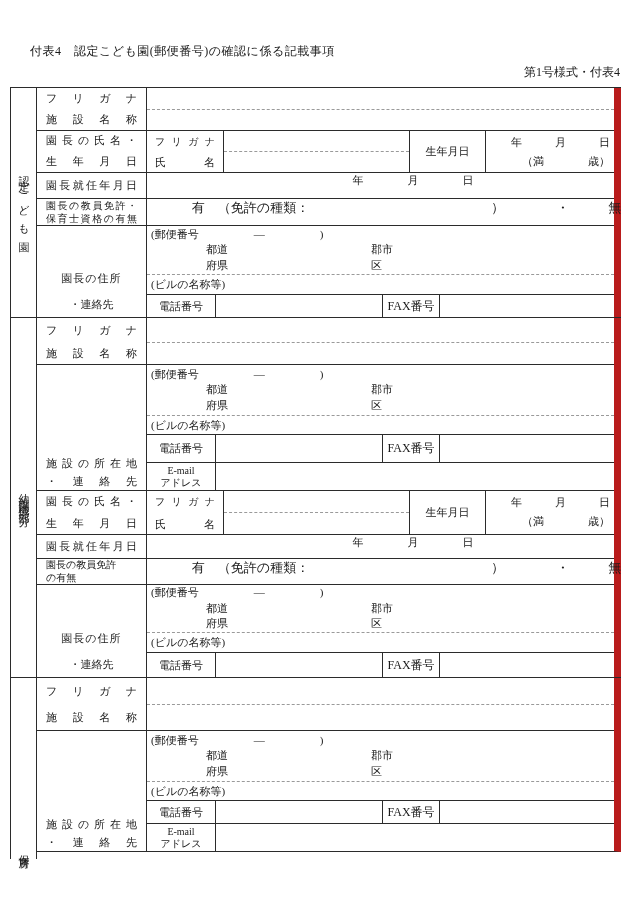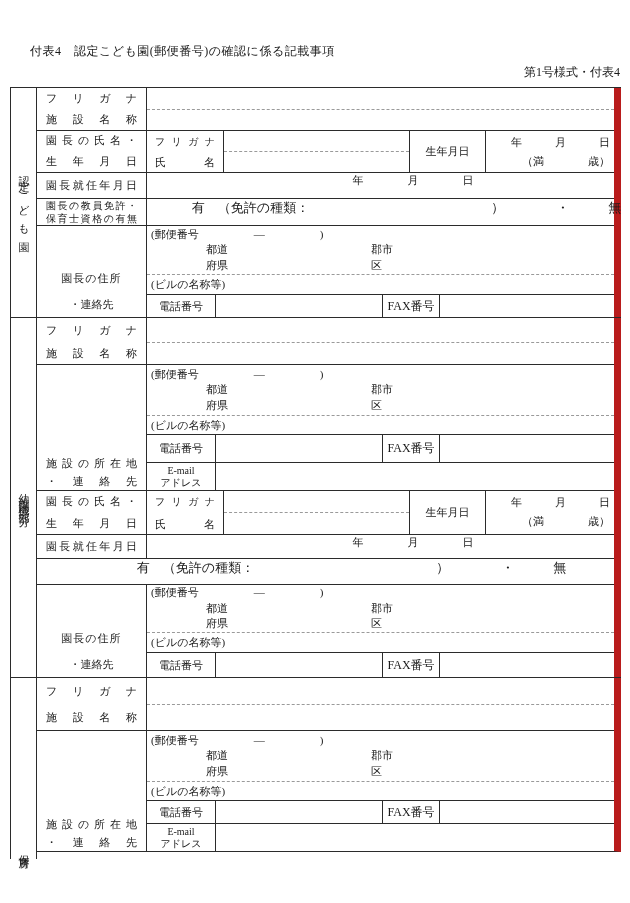--- a/index.html
+++ b/index.html
@@ -208,20 +208,24 @@
         </div>
 
         <div class="brow" style="height:24px">
           <div class="rlabel">
             <span class="jl lh24">園長就任年月日</span>
           </div>
           <div class="content appval">年　　　　月　　　　日</div>
         </div>
 
         <div class="brow" style="height:26px">
+          <div class="rlabel">
+            <span class="lh13">園長の教員免許</span>
+            <span class="lh13">の有無</span>
+          </div>
           <div class="content licval">有　（免許の種類：　　　　　　　　　　　　　　）　　　　・　　　無</div>
         </div>
 
         <div class="brow" style="height:93px">
           <div class="rlabel alabel">
             <span class="lh26 ls1">園長の住所</span>
             <span class="lh26">・連絡先</span>
           </div>
           <div class="content">
             <div class="crow addr" style="height:48px">

